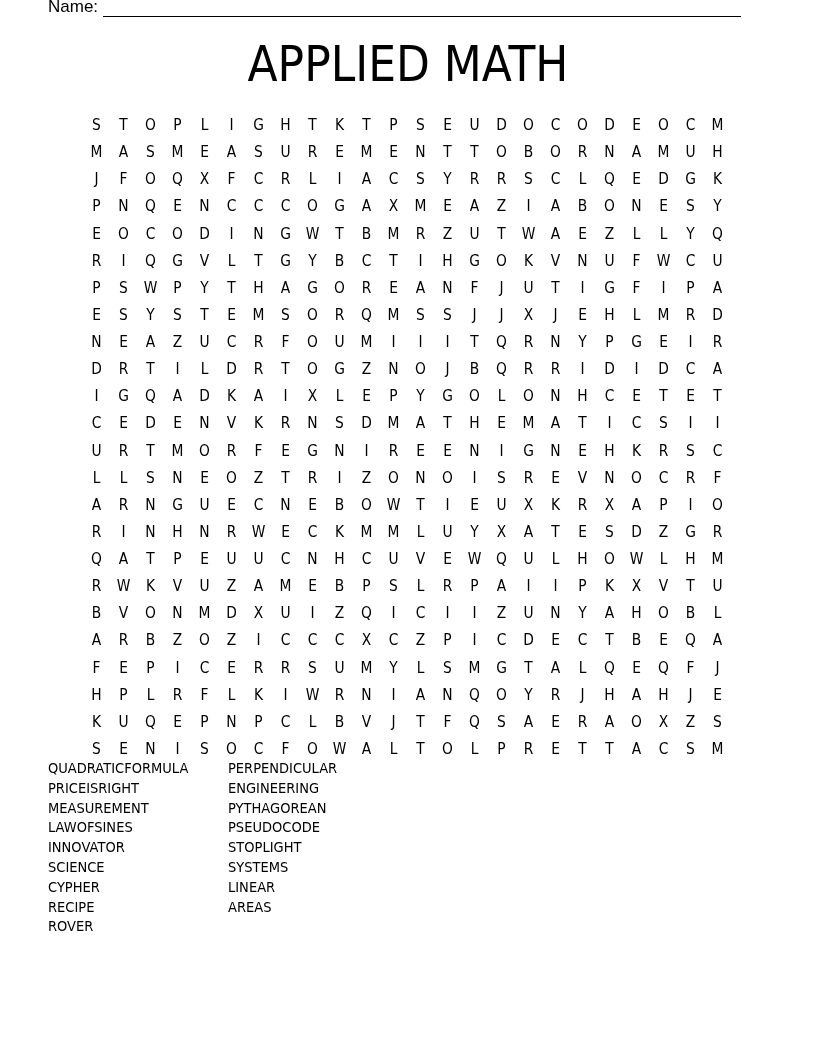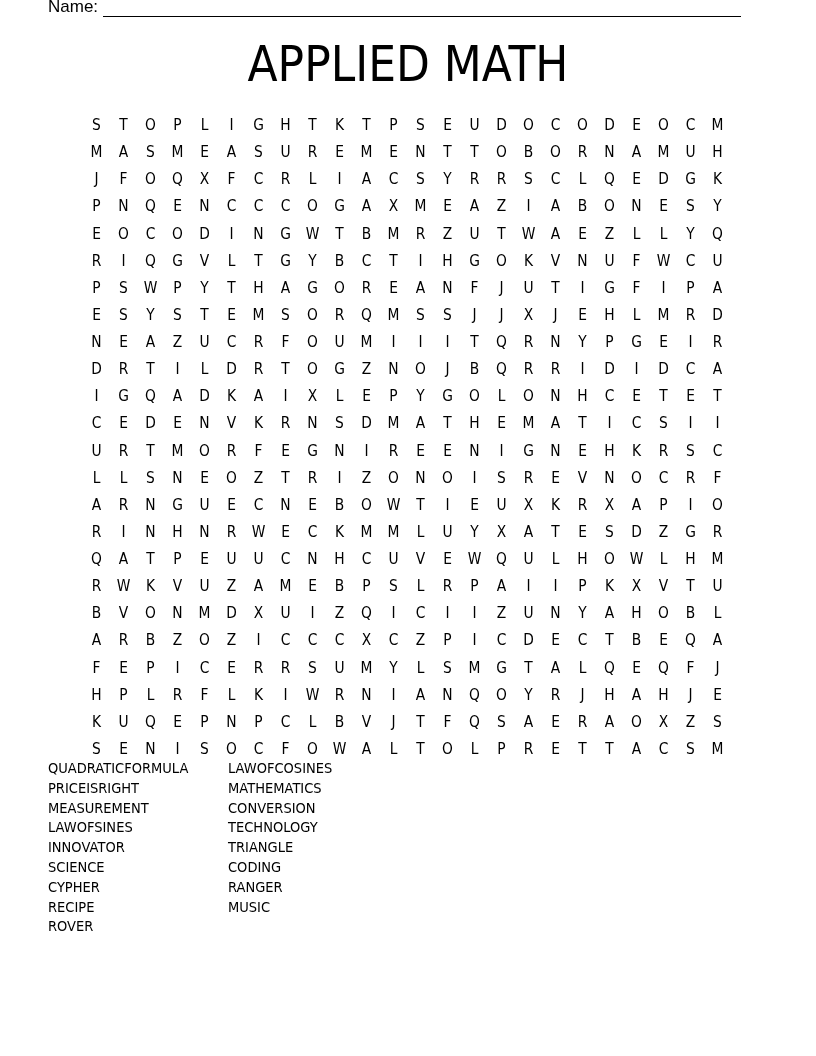--- a/index.html
+++ b/index.html
@@ -637,22 +637,22 @@
       <div class="word">PRICEISRIGHT</div>
       <div class="word">MEASUREMENT</div>
       <div class="word">LAWOFSINES</div>
       <div class="word">INNOVATOR</div>
       <div class="word">SCIENCE</div>
       <div class="word">CYPHER</div>
       <div class="word">RECIPE</div>
       <div class="word">ROVER</div>
     </div>
     <div class="word-col">
-      <div class="word">LAWOFCOSINES</div>
-      <div class="word">MATHEMATICS</div>
-      <div class="word">CONVERSION</div>
-      <div class="word">TECHNOLOGY</div>
-      <div class="word">TRIANGLE</div>
-      <div class="word">CODING</div>
-      <div class="word">RANGER</div>
-      <div class="word">MUSIC</div>
+      <div class="word">PERPENDICULAR</div>
+      <div class="word">ENGINEERING</div>
+      <div class="word">PYTHAGOREAN</div>
+      <div class="word">PSEUDOCODE</div>
+      <div class="word">STOPLIGHT</div>
+      <div class="word">SYSTEMS</div>
+      <div class="word">LINEAR</div>
+      <div class="word">AREAS</div>
     </div>
   </div>
 
 </body></html>

